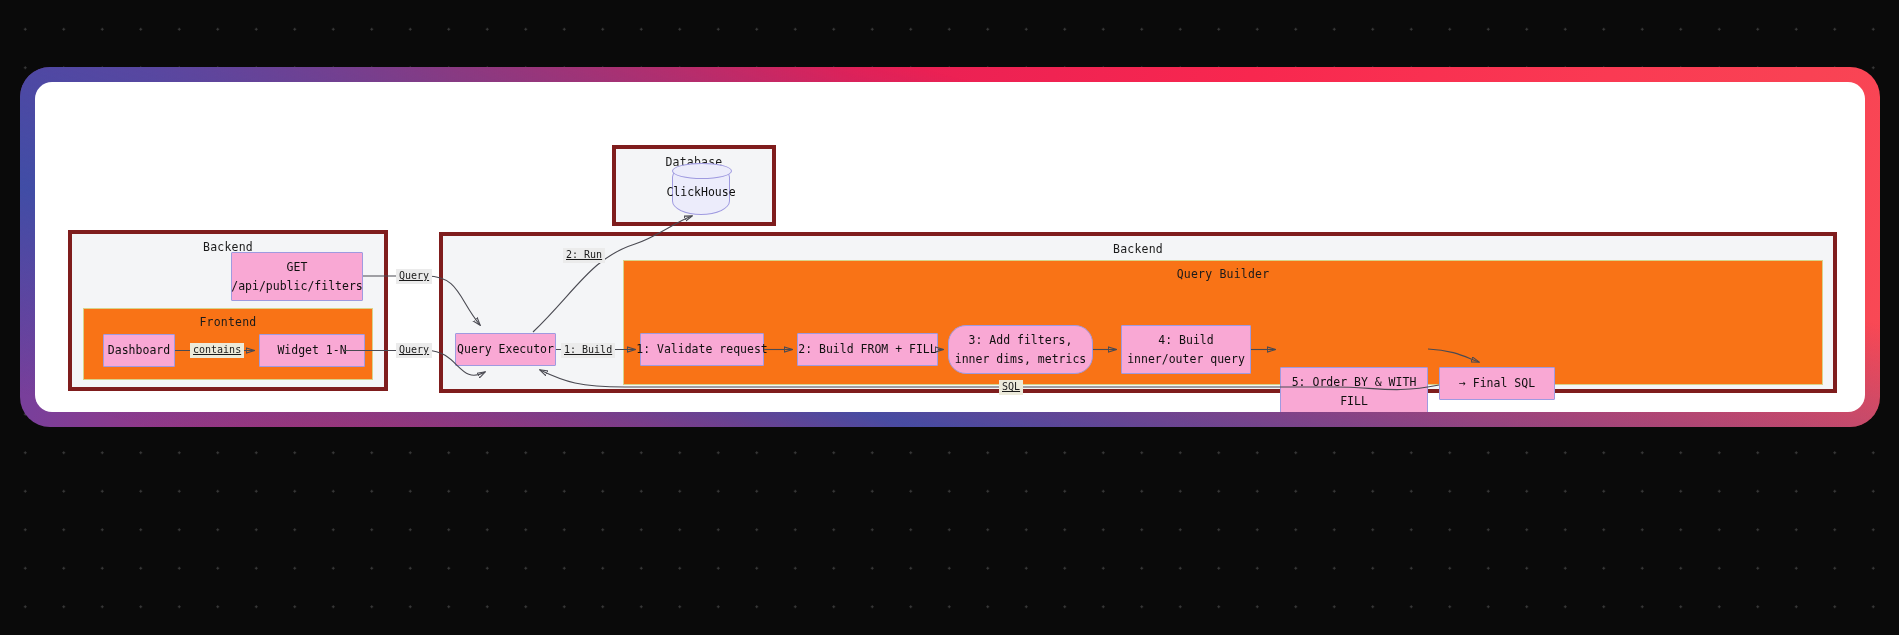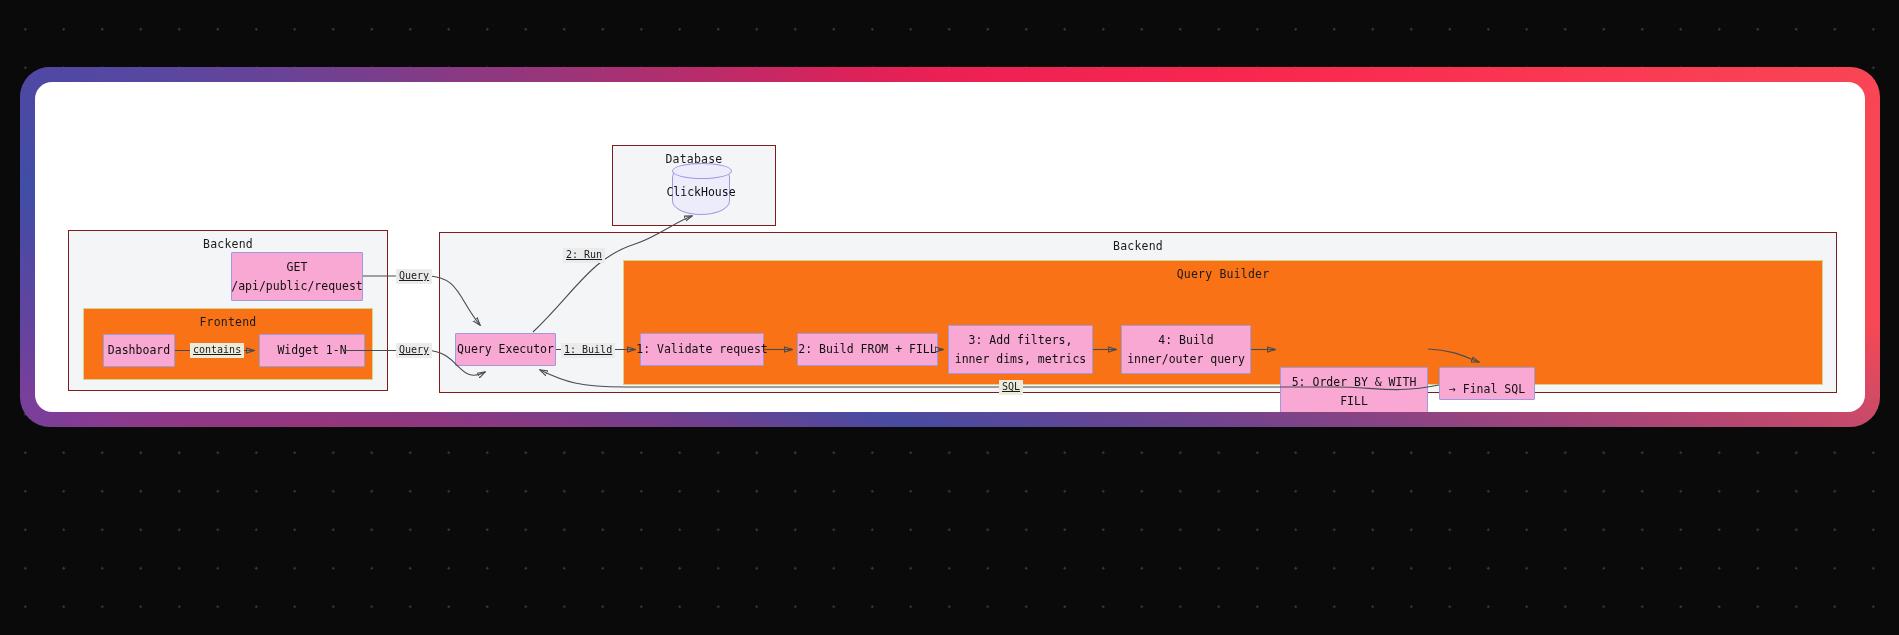--- a/index.html
+++ b/index.html
@@ -55,21 +55,21 @@
   #diagram {
     position: absolute;
     left: 0; top: 0;
     width: 1830px;
     height: 330px;
   }
 
   
   .cluster {
     position: absolute;
-    border: 1px solid #7f1d1d;
+    border: 4px solid #7f1d1d;
     background: #f4f5f7;
   }
   .cluster.yellow {
     border: 1px solid #d8d38a;
     background: #f97316;
   }
   .cluster-title {
     position: absolute;
     top: 6px;
     left: 0;
@@ -159,21 +159,21 @@
   <div id="card-surface">
 
     <div id="diagram">
 
       <div class="cluster" style="left:33px; top:148px; width:320px; height:161px;">
         <div class="cluster-title">Backend</div>
       </div>
 
       <div class="node" style="left:196px; top:170px; width:132px; height:49px;">
         <span class="ln">GET</span>
-        <span class="ln">/api/public/request</span>
+        <span class="ln">/api/public/filters</span>
       </div>
 
       <div class="cluster yellow" style="left:48px; top:226px; width:290px; height:72px;">
         <div class="cluster-title">Frontend</div>
       </div>
 
       <div class="node" style="left:68px; top:252px; width:72px; height:33px;">
         <span class="ln">Dashboard</span>
       </div>
 
@@ -202,36 +202,36 @@
       </div>
 
       <div class="node" style="left:605px; top:251px; width:124px; height:33px;">
         <span class="ln">1: Validate request</span>
       </div>
 
       <div class="node" style="left:762px; top:251px; width:141px; height:33px;">
         <span class="ln">2: Build FROM + FILL</span>
       </div>
 
-      <div class="node" style="left:913px; top:243px; width:145px; height:49px;">
+      <div class="node" style="left:913px; top:243px; width:145px; height:49px;border-radius:18px;">
         <span class="ln">3: Add filters,</span>
         <span class="ln">inner dims, metrics</span>
       </div>
 
       <div class="node" style="left:1086px; top:243px; width:130px; height:49px;">
         <span class="ln">4: Build</span>
         <span class="ln">inner/outer query</span>
       </div>
 
       <div class="node" style="left:1245px; top:243px; width:148px; height:49px;margin-top:42px;">
         <span class="ln">5: Order BY &amp; WITH</span>
         <span class="ln">FILL</span>
       </div>
 
-      <div class="node" style="left:1404px; top:285px; width:96px; height:33px;justify-content:flex-end;">
+      <div class="node" style="left:1404px; top:285px; width:116px; height:33px;">
         <span class="ln">→ Final SQL</span>
       </div>
 
       <svg class="edges" viewBox="0 0 1830 330">
         <defs>
           <marker id="ah" markerWidth="9" markerHeight="9" refX="7.6" refY="3.1" orient="auto" markerUnits="userSpaceOnUse">
             <path d="M0,0.5 L8,3.1 L0,5.7 z" fill="#2f2f38" stroke="none"></path>
           </marker>
         </defs>
 

